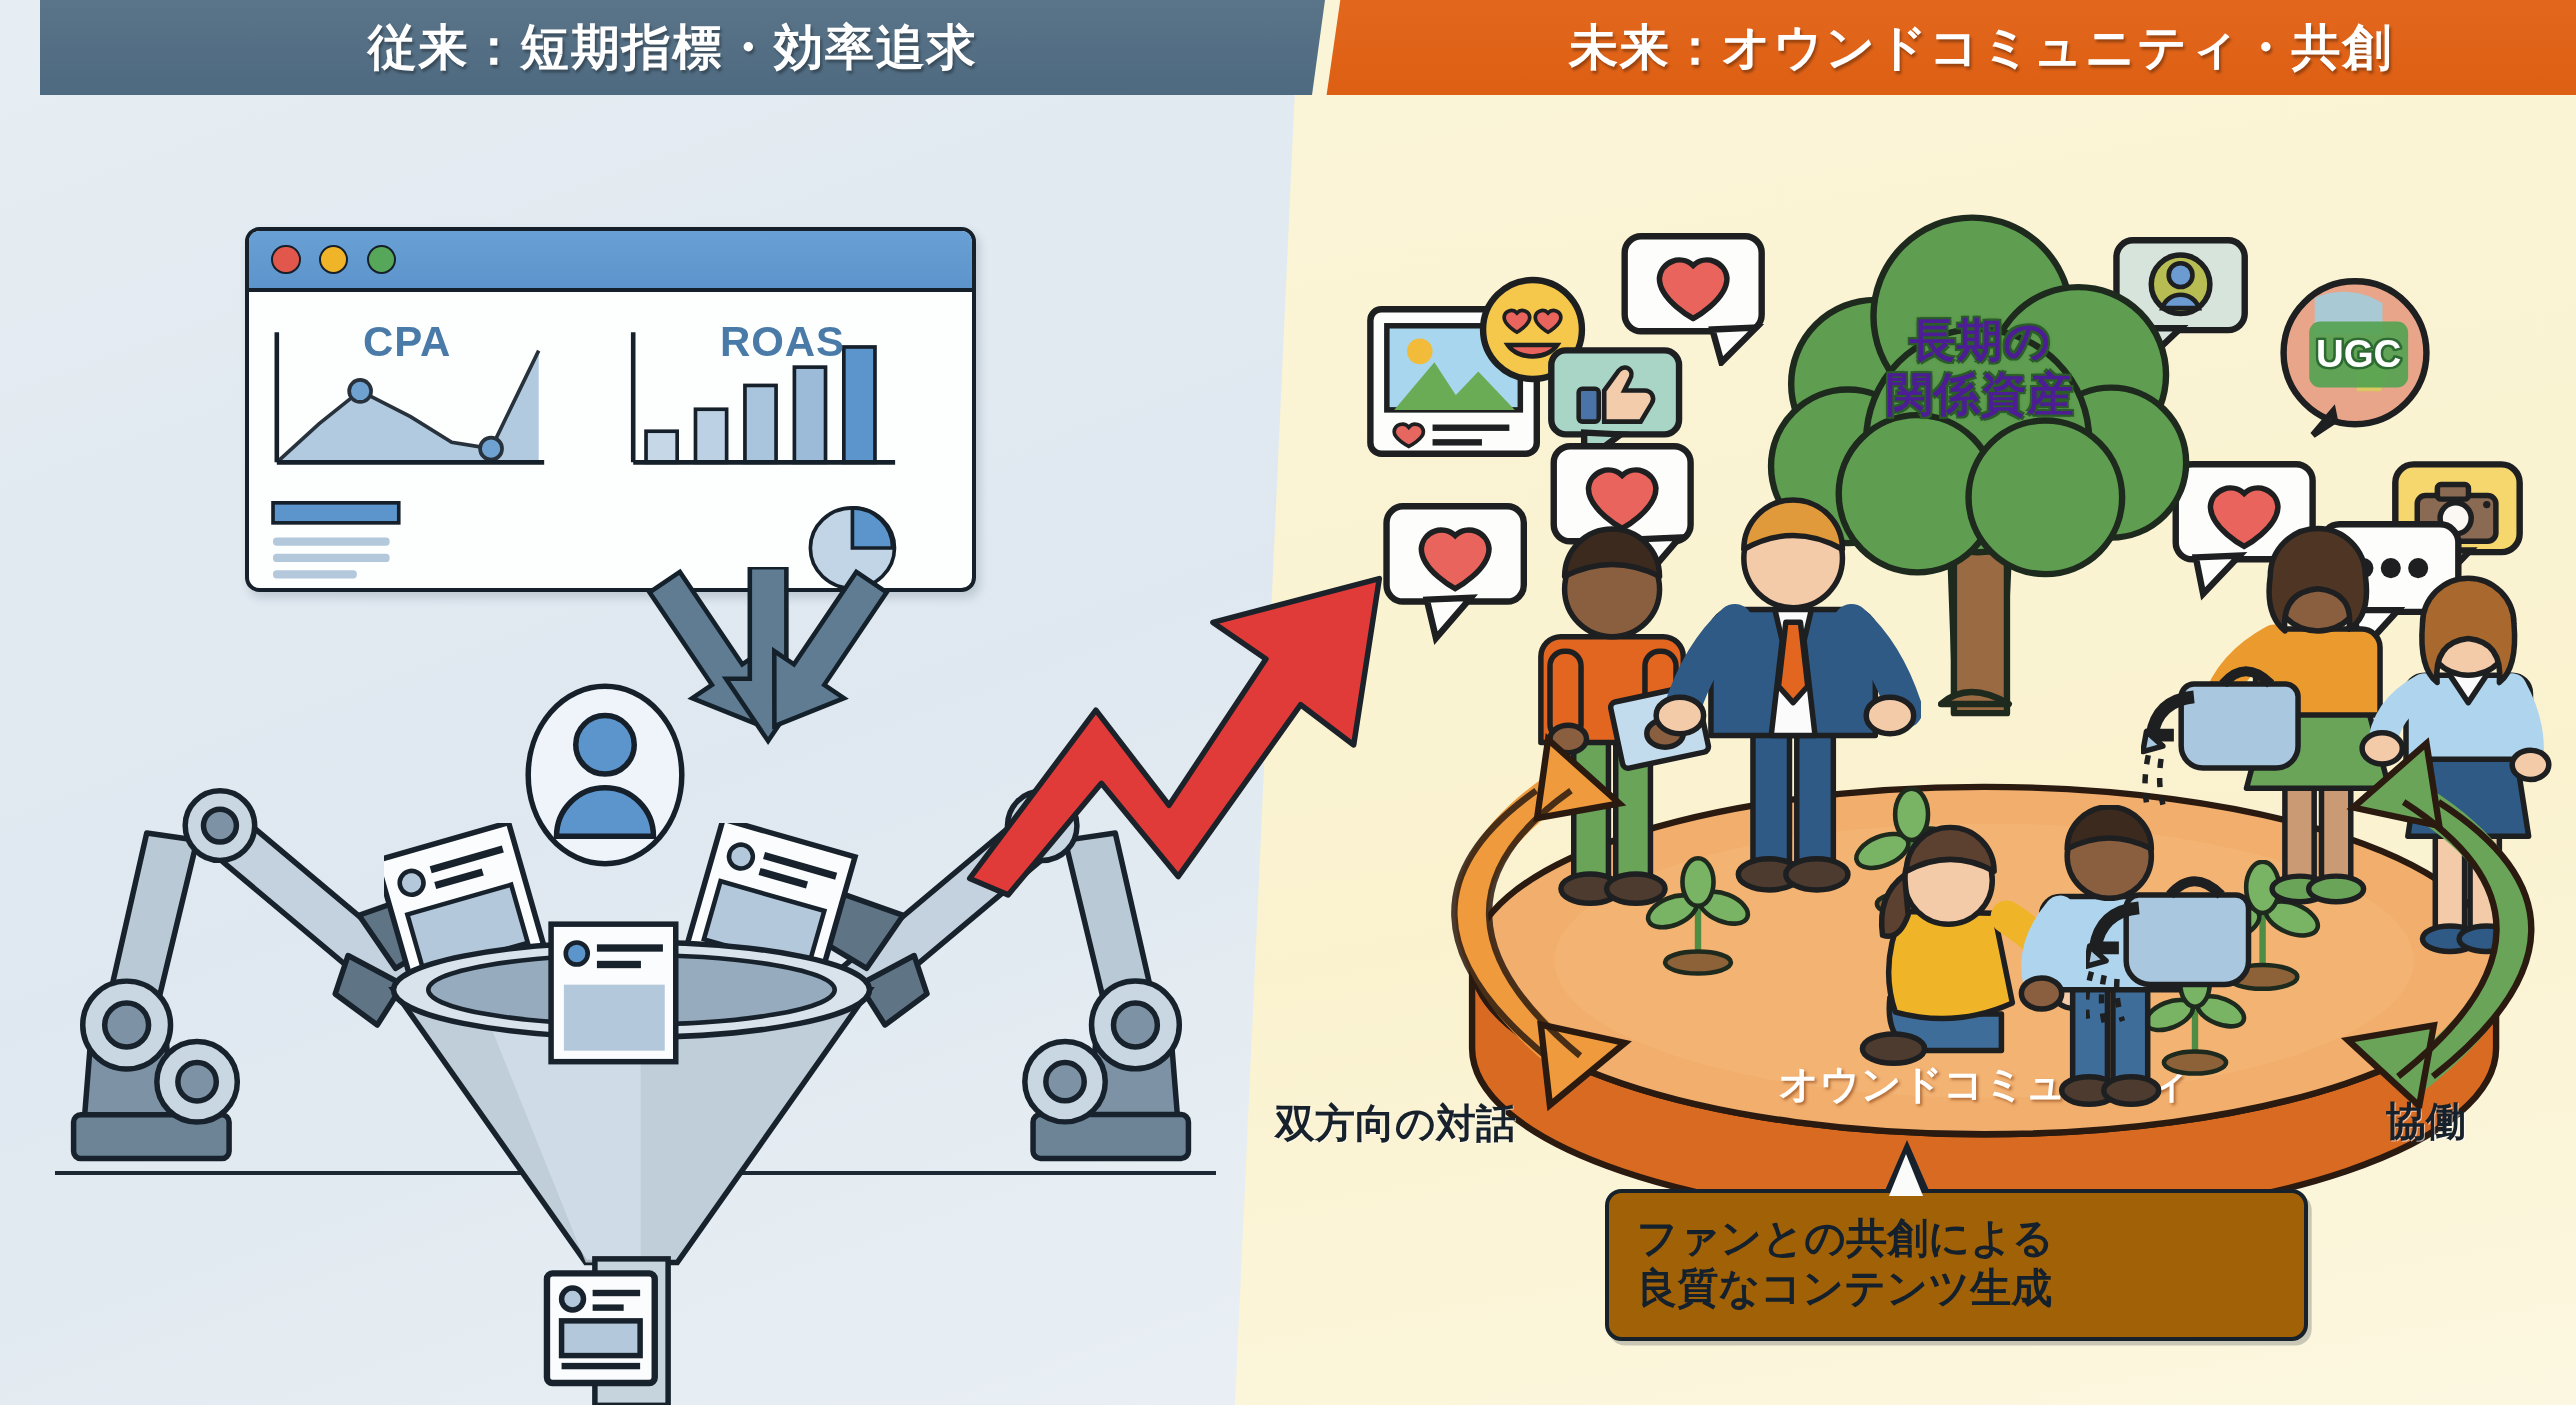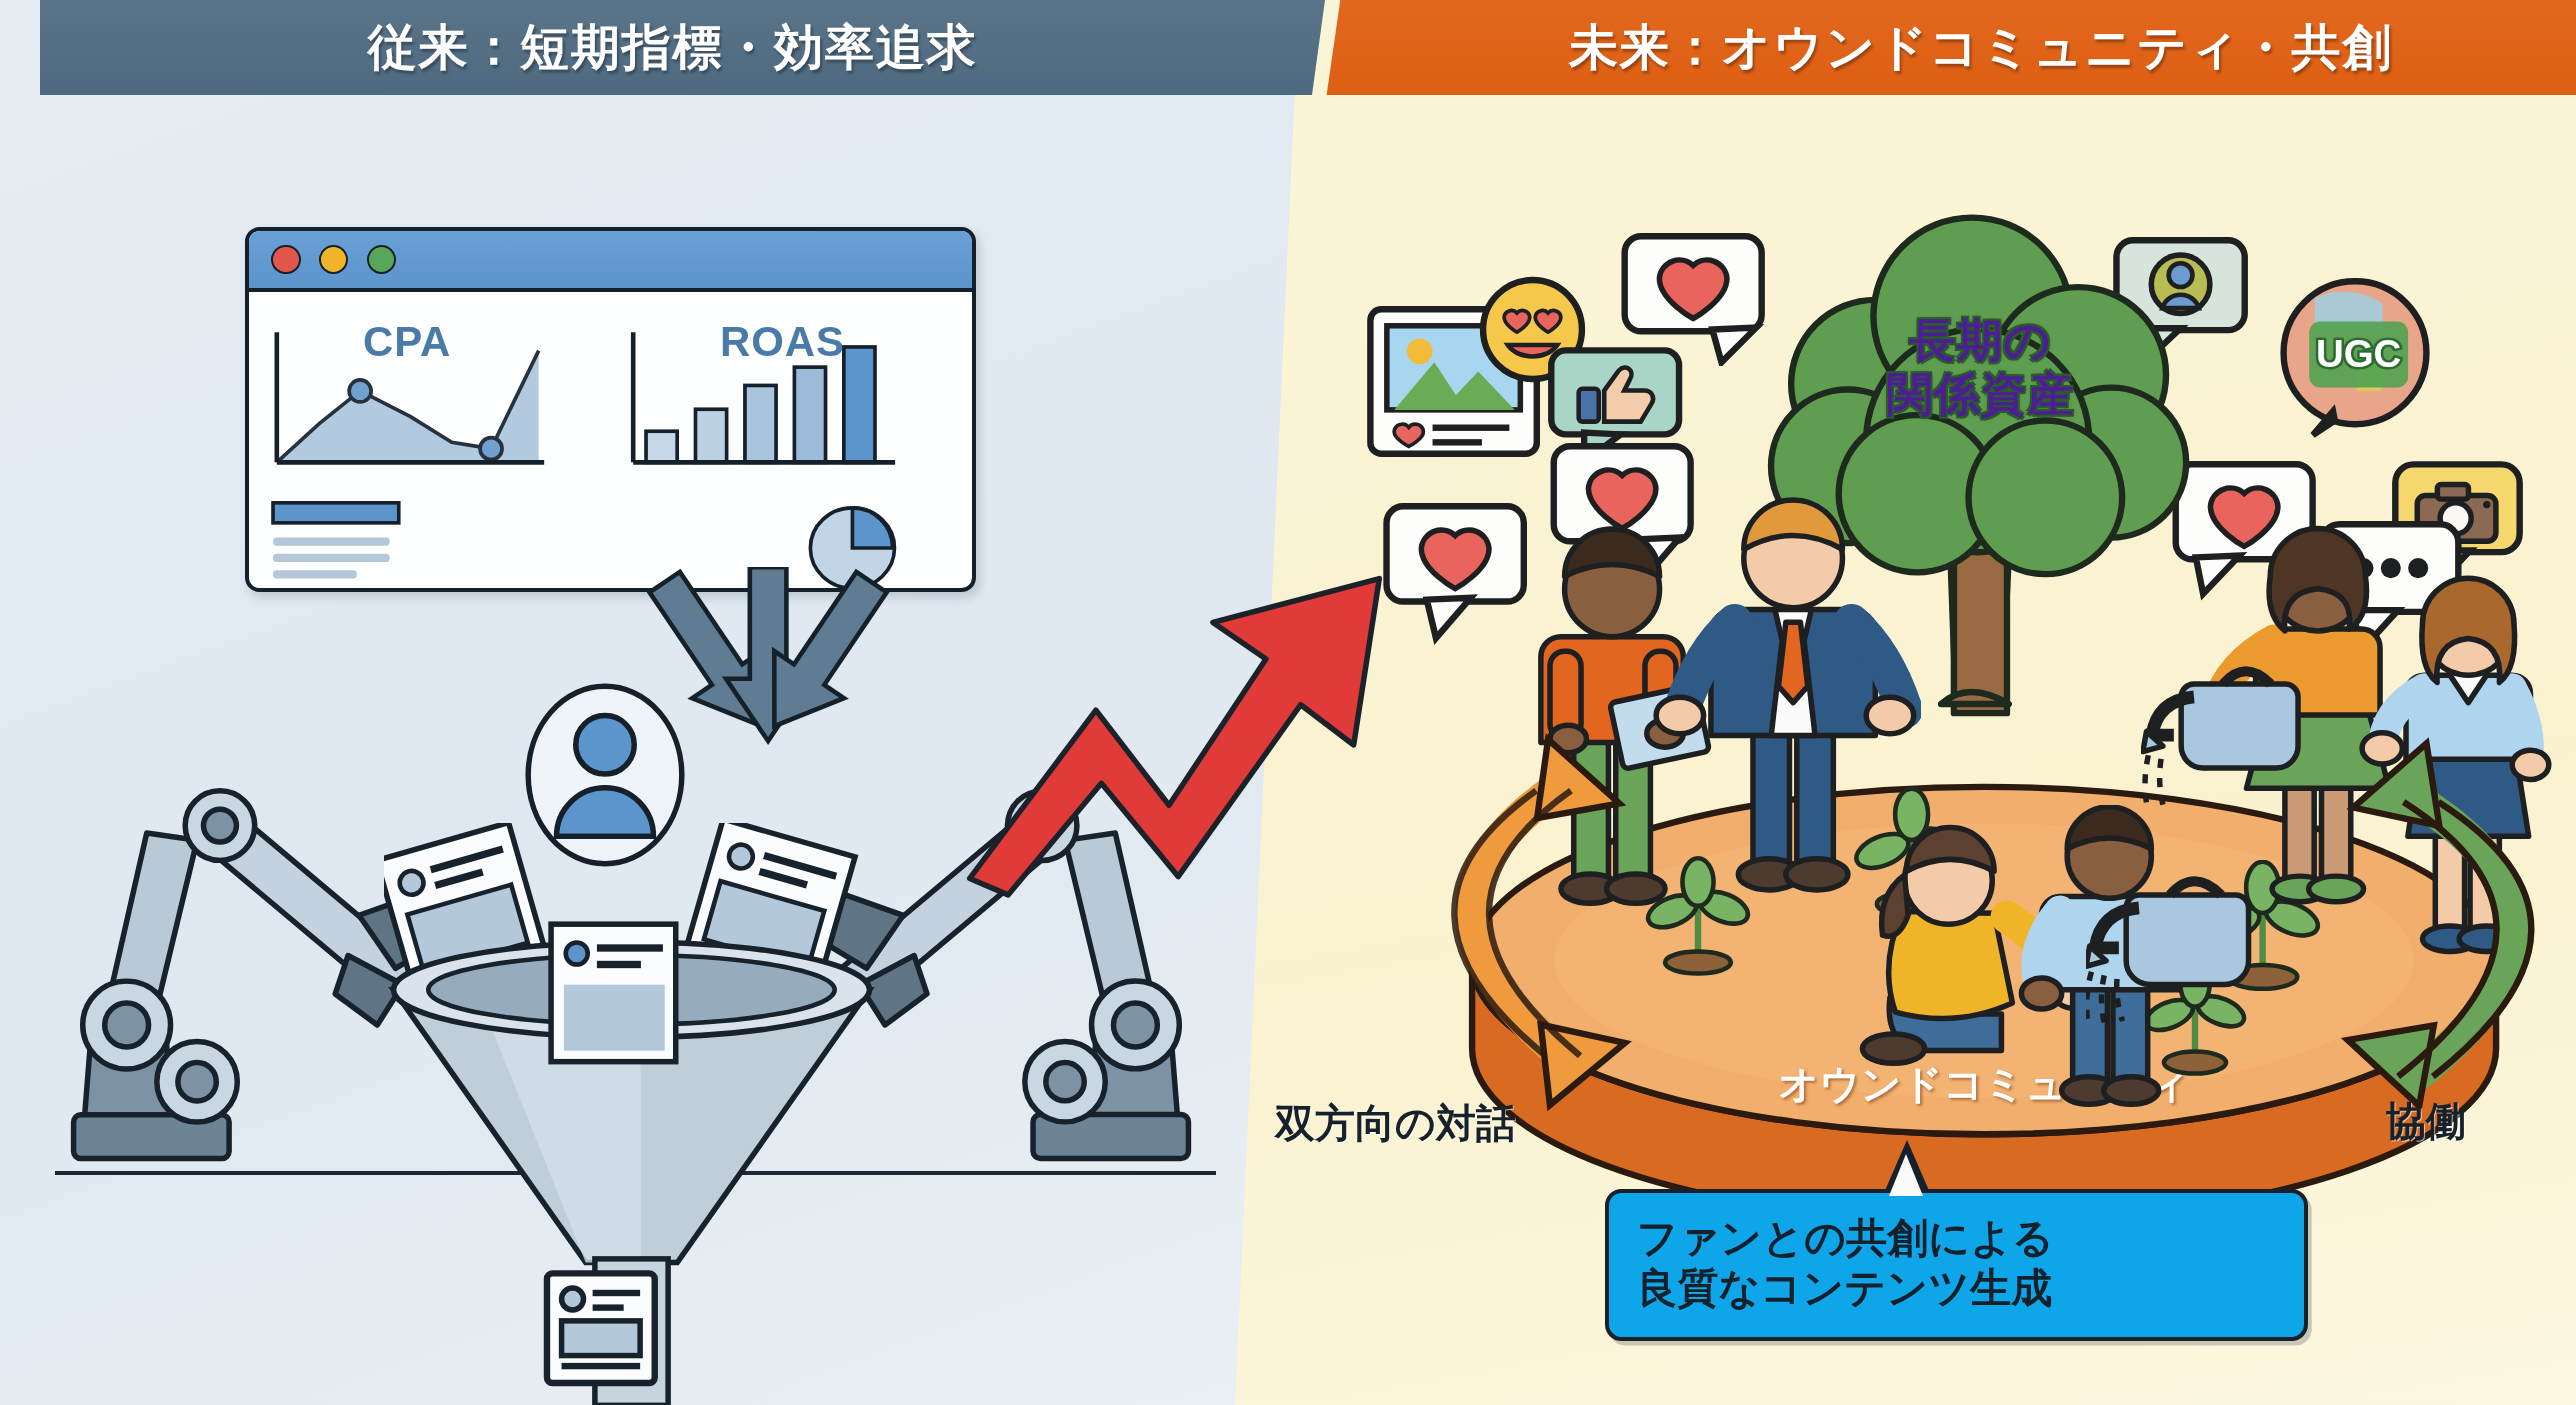--- a/index.html
+++ b/index.html
@@ -31,21 +31,21 @@
   .chart-label{position:absolute;font-size:42px;font-weight:700;color:#4a7ba8;letter-spacing:0.9px;text-align:right;}
   
   .ground{left:55px;top:1171px;width:512px;height:0;border-top:4.6px solid #1c2833;}
   .ground2{left:704px;top:1171px;width:512px;height:0;border-top:4.6px solid #1c2833;}
   
   .side-label{font-size:40px;font-weight:700;color:#17212b;white-space:nowrap;
               text-shadow:0.9px 0.9px 0 rgba(255,255,255,.6);}
   .plat-label{font-size:44px;font-weight:700;color:#ffffff;white-space:nowrap;
               text-shadow:2px 2px 3px rgba(120,50,10,.55);}
   
-  .callout{left:1605px;top:1189px;width:640px;background:#0ea5e9;border:4.6px solid #17212b;
+  .callout{left:1605px;top:1189px;width:640px;background:#a16207;border:4.6px solid #17212b;
            border-radius:16.5px;padding:20px 27.4px 24px;box-shadow:3.7px 4.6px 0 rgba(23,33,43,.22);}
   .callout-line{font-size:41px;font-weight:700;color:#14202b;line-height:1.22;white-space:nowrap;}
   .callout-tail{left:1883px;top:1140px;width:0;height:0;
                 border-left:24px solid transparent;border-right:24px solid transparent;
                 border-bottom:55px solid #17212b;}
   .callout-tail-in{left:1889px;top:1154px;width:0;height:0;
                 border-left:17.4px solid transparent;border-right:17.4px solid transparent;
                 border-bottom:42px solid #fbfbfa;z-index:4;}
   
   .tree-text{left:1816px;top:313px;width:329px;text-align:center;color:#4c1d95;font-size:46px;

